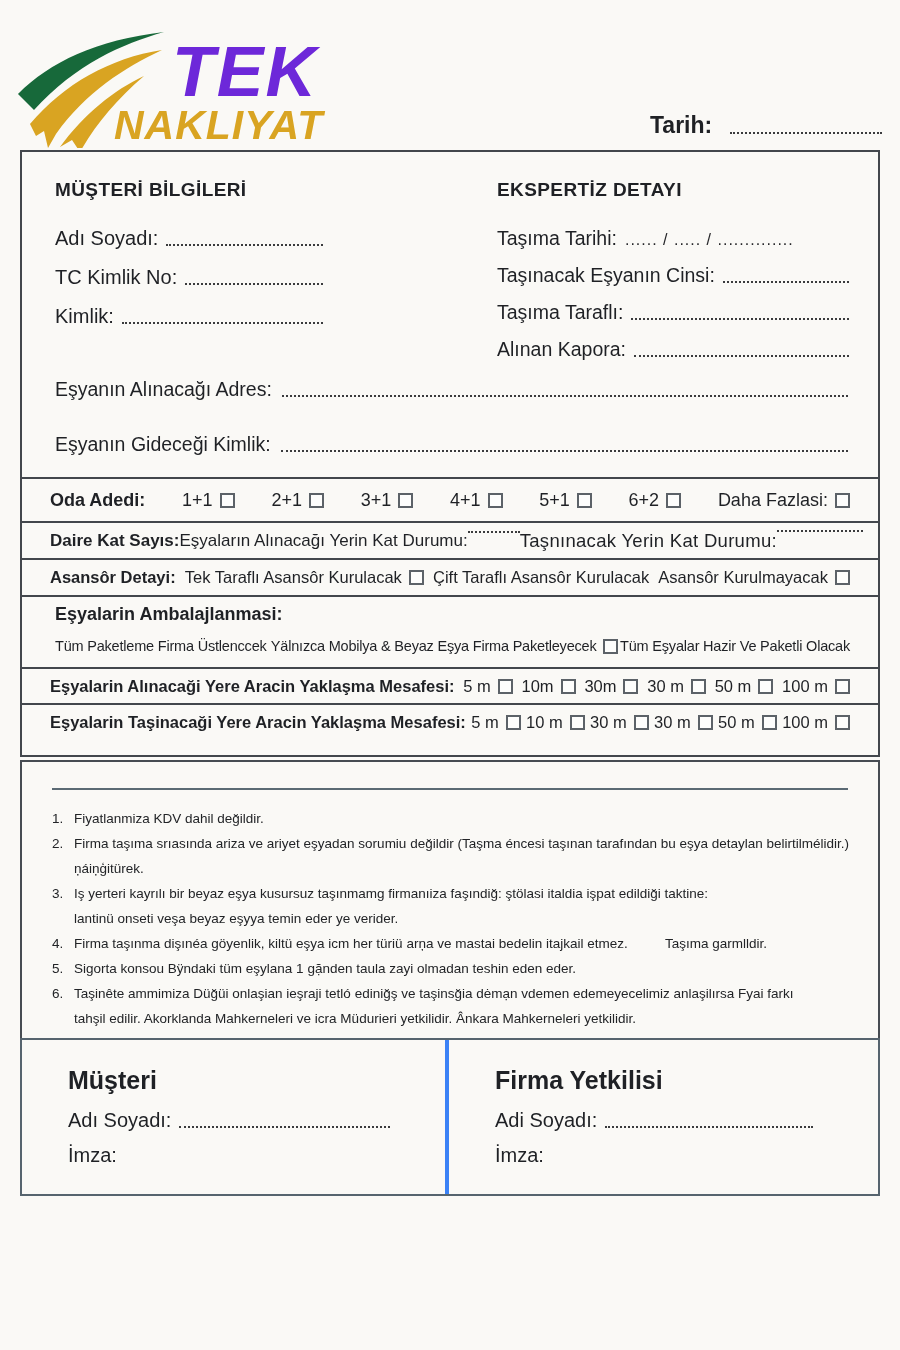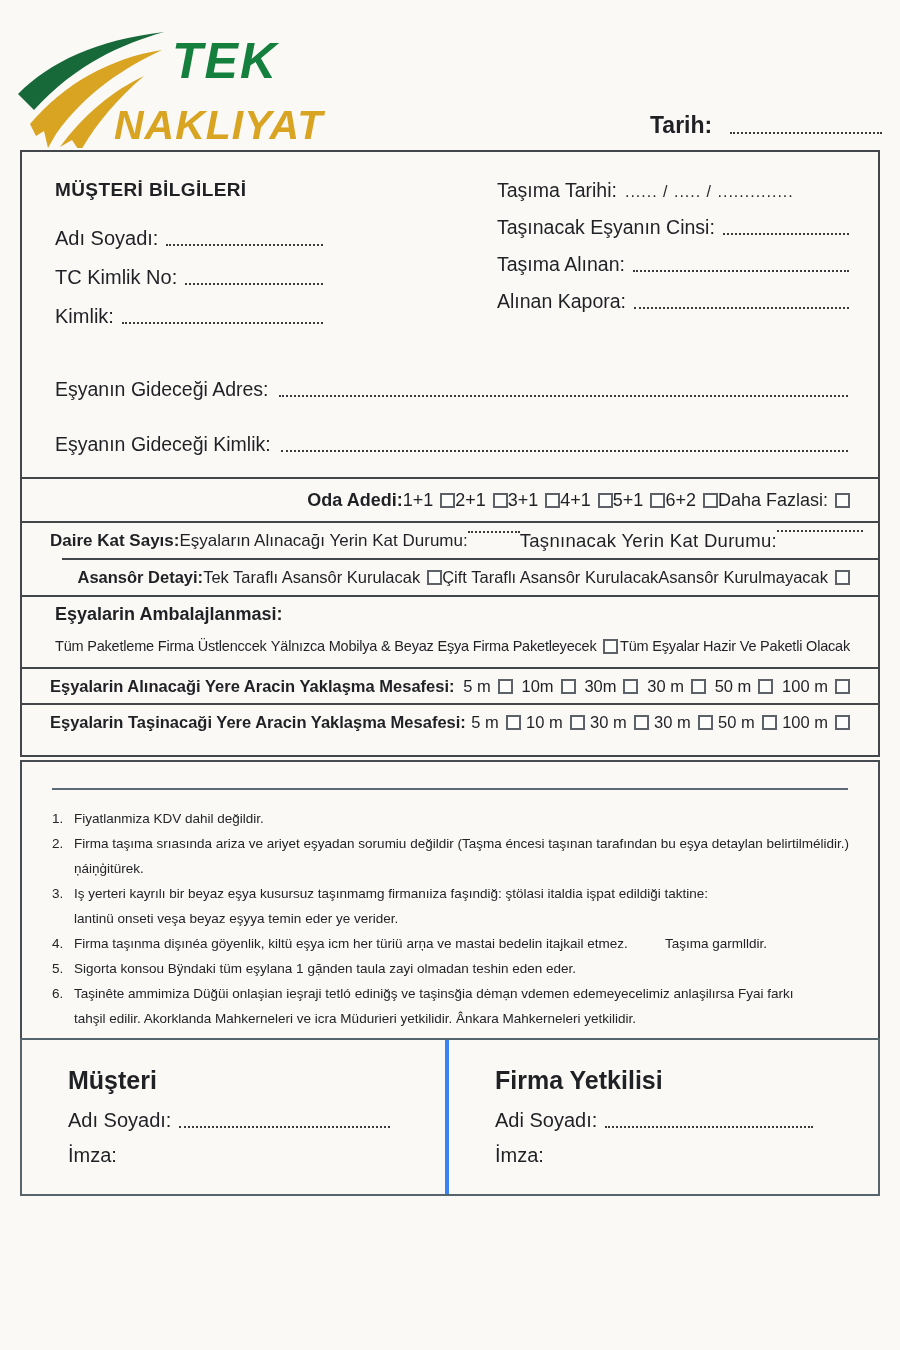--- a/index.html
+++ b/index.html
@@ -8,22 +8,22 @@
     font-family:"Liberation Sans","DejaVu Sans",sans-serif;
     background:#faf9f6; color:#1f2125;
   }
   .page { position:relative; width:900px; height:1350px; background:#faf9f6; overflow:hidden; }
 
   
   .logo { position:absolute; left:14px; top:26px; width:360px; height:125px; }
   .swoosh { position:absolute; left:0; top:4px; }
   .logo-tek {
     position:absolute; left:158px; top:6px;
-    font-size:50px; font-weight:800; font-style:italic; letter-spacing:2px;
-    color:#15803d;
+    font-size:70px; font-weight:800; font-style:italic; letter-spacing:2px;
+    color:#6d28d9;
   }
   .logo-nakliyat {
     position:absolute; left:100px; top:76px;
     font-size:41px; font-weight:800; font-style:italic; letter-spacing:1px;
     color:#d9a422;
   }
 
   
   .date-line { position:absolute; top:112px; left:650px; width:232px; display:flex; align-items:flex-end; }
   .date-line .lbl { font-size:23px; font-weight:700; margin-right:18px; }
@@ -47,23 +47,23 @@
   .fieldrow .dots { flex:1; margin-bottom:4px; }
   .fieldrow .val { font-size:16px; letter-spacing:1px; padding-bottom:1px; color:#26272a; }
   .col-expertise .fieldrow { font-size:19.5px; margin-bottom:14px; }
   .addr { position:absolute; left:33px; right:30px; display:flex; align-items:flex-end; font-size:19.5px; }
   .addr .lbl { margin-right:10px; white-space:nowrap; }
   .addr .dots { flex:1; margin-bottom:4px; }
   .addr-1 { top:226px; } .addr-2 { top:281px; }
 
   
   .row { border-top:2px solid #43474c; display:flex; align-items:center; padding:0 28px; }
-  .row-oda     { height:44px; justify-content:flex-end; font-size:18px; }
+  .row-oda     { height:44px; justify-content:space-between; font-size:18px; }
   .row-daire   { height:37px; font-size:17px; justify-content:space-between; }
-  .row-asansor { height:37px; font-size:16.5px; justify-content:flex-end;margin-left:40px; }
+  .row-asansor { height:37px; font-size:16.5px; justify-content:space-between; }
   .row-ambalaj { height:72px; display:block; padding-top:7px; }
   .row-mesafe  { height:36px; justify-content:space-between; font-size:16.5px; }
   .blbl { font-weight:700; white-space:nowrap; }
   .opt-group { display:inline-flex; align-items:center; white-space:nowrap; }
   .cb {
     display:inline-block; width:15px; height:15px; flex:none;
     border:2px solid #5c6268; background:#fdfdfc; margin-left:7px;
   }
   .row-daire .sub { display:inline-flex; white-space:nowrap; }
   .row-daire .sub .dots { margin-bottom:3px; }
@@ -128,40 +128,41 @@
           <span class="lbl">TC Kimlik No:</span>
           <span class="dots"></span>
         </div>
         <div class="fieldrow">
           <span class="lbl">Kimlik:</span>
           <span class="dots"></span>
         </div>
       </div>
 
       <div class="col col-expertise">
+        <div class="sec-title">EKSPERTİZ DETAYI</div>
         <div class="fieldrow">
           <span class="lbl">Taşıma Tarihi:</span>
           <span class="val">...... / ..... / ..............</span>
         </div>
         <div class="fieldrow">
           <span class="lbl">Taşınacak Eşyanın Cinsi:</span>
           <span class="dots"></span>
         </div>
         <div class="fieldrow">
-          <span class="lbl">Taşıma Alınan:</span>
+          <span class="lbl">Taşıma Taraflı:</span>
           <span class="dots"></span>
         </div>
         <div class="fieldrow">
           <span class="lbl">Alınan Kapora:</span>
           <span class="dots"></span>
         </div>
       </div>
 
       <div class="addr addr-1">
-        <span class="lbl">Eşyanın Gideceği Adres:</span>
+        <span class="lbl">Eşyanın Alınacağı Adres:</span>
         <span class="dots"></span>
       </div>
       <div class="addr addr-2">
         <span class="lbl">Eşyanın Gideceği Kimlik:</span>
         <span class="dots"></span>
       </div>
     </div>
 
     <div class="row row-oda">
       <span class="blbl">Oda Adedi:</span>

